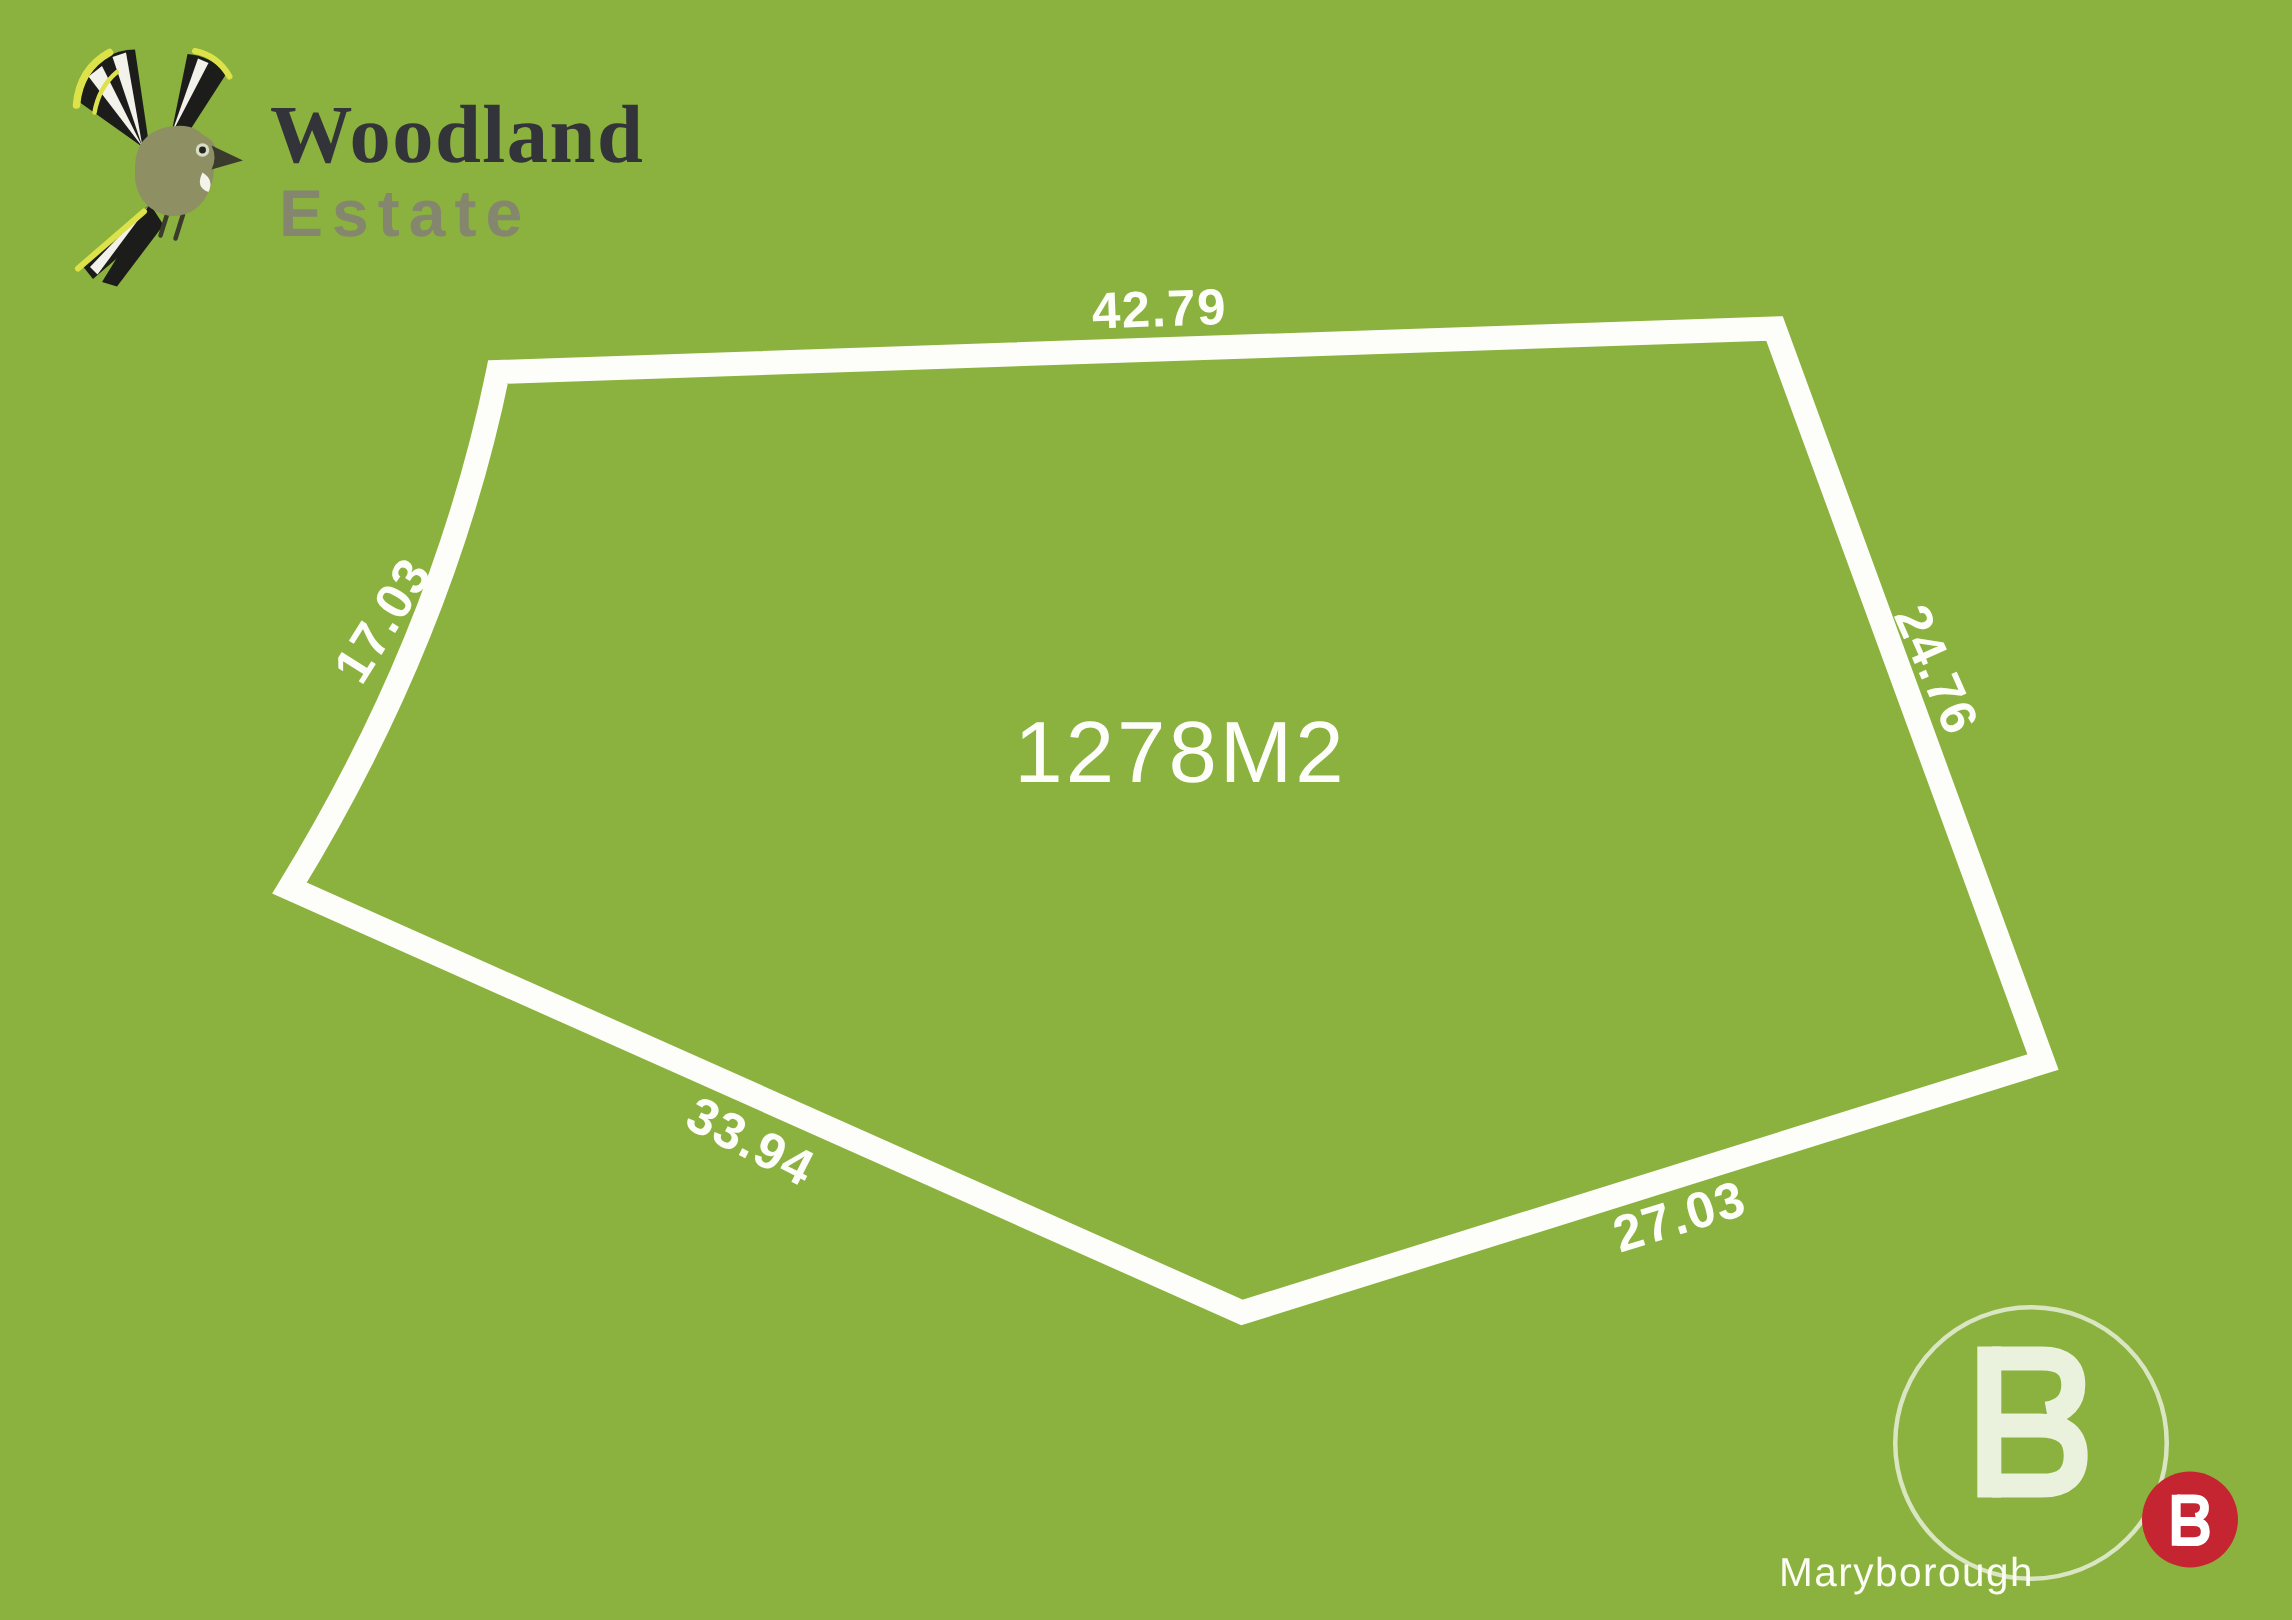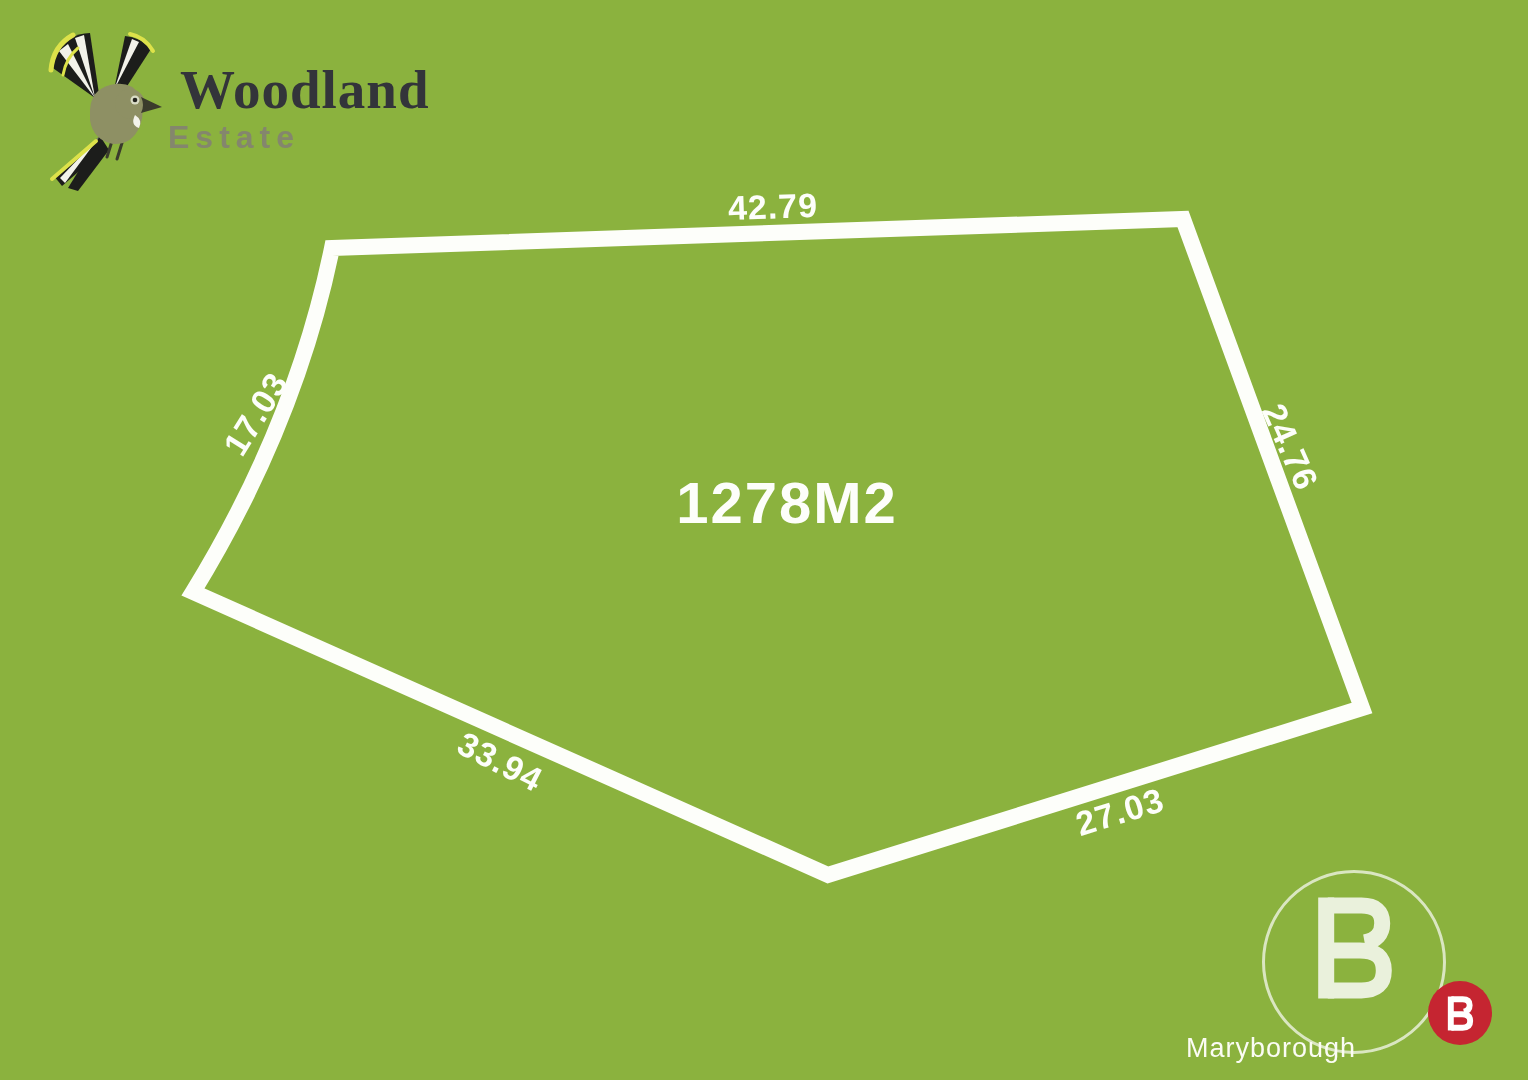--- a/index.html
+++ b/index.html
@@ -14,43 +14,43 @@
   .abs{position:absolute;}
 
   
   .brand-name{
     position:absolute;left:180px;top:62px;
     font-family:"Liberation Serif", serif;
     font-weight:700;font-size:55px;line-height:1;
     color:#33343a;letter-spacing:1px;
   }
   .brand-subtitle{
-    position:absolute;left:168px;top:121px;
-    font-weight:700;font-size:32px;line-height:1;
+    position:absolute;left:186px;top:121px;
+    font-weight:700;font-size:44px;line-height:1;
     color:#84866d;letter-spacing:6px;
   }
 
   
   .lot-svg{position:absolute;left:0;top:0;}
 
   
   .dim{
     position:absolute;
     color:#fdfefa;
     font-weight:700;font-size:34px;
     letter-spacing:1px;white-space:nowrap;
     transform:translate(-50%,-50%) rotate(var(--r,0deg));
   }
 
   
   .area-label{
     position:absolute;left:787px;top:503px;
     transform:translate(-50%,-50%);
     text-align:left;color:#fdfefa;
-    font-weight:700;font-size:58px;line-height:1.15;
+    font-weight:400;font-size:58px;line-height:1.15;
     letter-spacing:2px;white-space:nowrap;
   }
 
   
   .watermark-circle{
     position:absolute;left:1262px;top:870px;
     width:184px;height:184px;border-radius:50%;
     border:3px solid rgba(255,255,255,0.68);
     box-sizing:border-box;
   }

